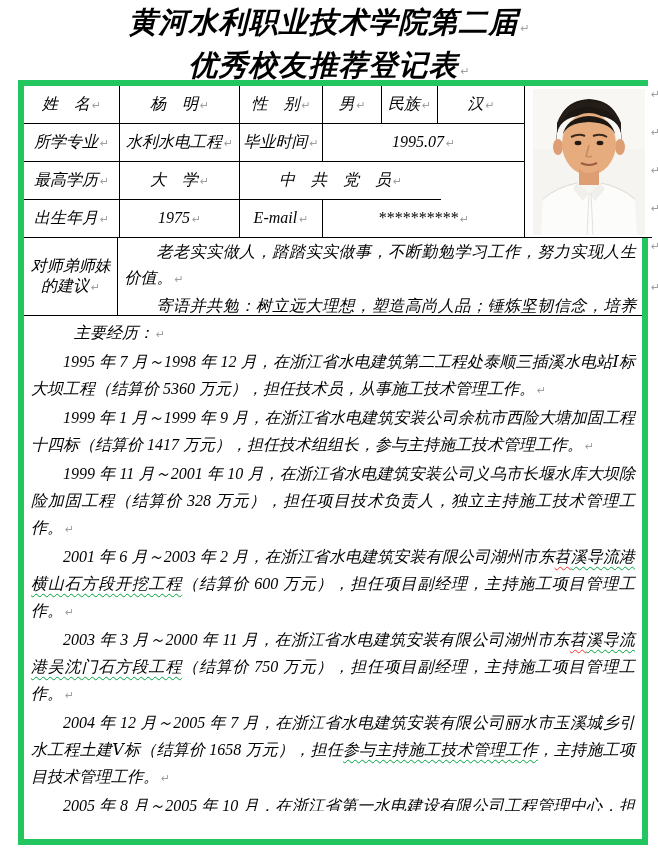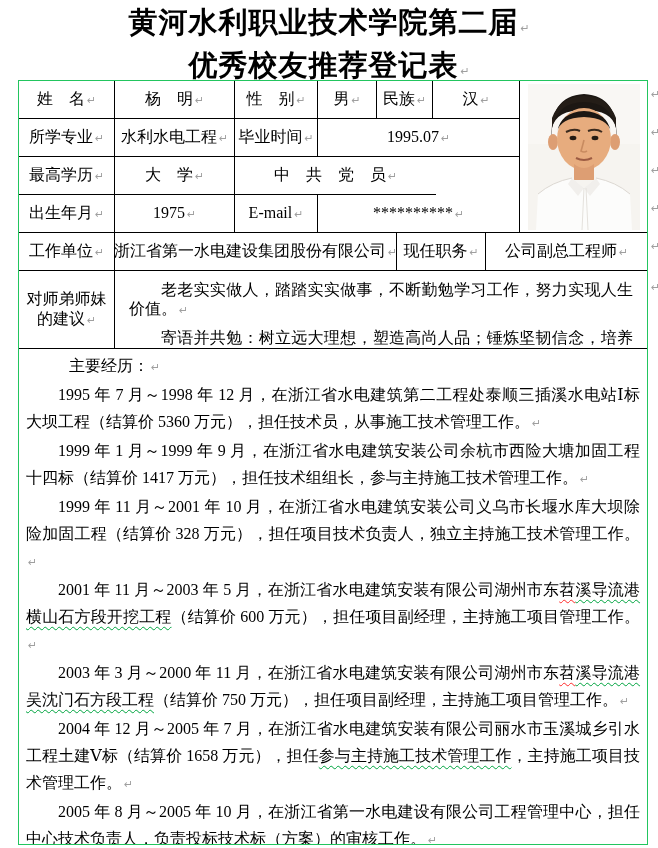--- a/index.html
+++ b/index.html
@@ -1,50 +1,50 @@
 <!DOCTYPE html>
 <html><head>
 <meta charset="utf-8">
 <style>
   html,body{margin:0;padding:0;background:#ffffff;}
   body{width:658px;height:848px;font-family:"Liberation Serif","DejaVu Serif",serif;color:#000;}
-  .sheet{position:relative;width:658px;height:848px;background:#fff;overflow:hidden;}
+  .sheet{position:relative;width:658px;height:848px;background:#fff;overflow:hidden;font-style:italic;}
 
   
   .title{padding-top:4px;text-align:center;font-family:"Liberation Sans","DejaVu Sans",sans-serif;
          font-weight:700;font-size:29px;line-height:37px;letter-spacing:1px;}
   .title .tline{display:block;}
 
   
   .pm{color:#9f9f9f;font-size:11px;font-family:"DejaVu Sans",sans-serif;margin-left:2px;font-weight:400;letter-spacing:0;}
   .rm{position:absolute;left:651px;color:#9f9f9f;font-size:11px;font-family:"DejaVu Sans",sans-serif;}
 
   
-  .grid{position:absolute;left:18px;top:80px;width:630px;height:765px;border:1px solid #22c55e;box-sizing:border-box;background:#fff;}
+  .grid{position:absolute;left:18px;top:80px;width:630px;height:765px;border:6px solid #22c55e;box-sizing:border-box;background:#fff;}
   .row{display:flex;}
   .cell{box-sizing:border-box;border-right:1px solid #000;border-bottom:1px solid #000;
         display:flex;align-items:center;justify-content:center;overflow:hidden;font-size:16px;line-height:20px;}
   .cell.last{border-right:none;}
   .ct{display:inline-block;text-align:center;white-space:nowrap;}
   .ct.wrap{white-space:normal;}
 
   .h38{height:38px;} .h78{height:78px;} .h495{height:495px;}
   .w96{width:96px;} .w120{width:120px;} .w83{width:83px;} .w59{width:59px;}
   .w56{width:56px;} .w86{width:86px;} .w201{width:201px;} .w282{width:282px;}
   .w89{width:89px;} .w161{width:161px;} .w532{width:532px;} .w628{width:628px;}
 
   
   .photo-cell{position:absolute;left:500px;top:0;width:128px;height:152px;box-sizing:border-box;
               border-left:1px solid #000;border-bottom:1px solid #000;background:#fff;
               display:flex;align-items:center;justify-content:center;}
   .photo-cell svg{display:block;}
 
   
   .advice-cell{align-items:flex-start;justify-content:flex-start;display:block;padding:1px 6px 0 6px;}
-  .advice-cell p{margin:8px;text-indent:2em;line-height:19px;font-size:16px;text-align:justify;}
+  .advice-cell p{margin:0;text-indent:2em;line-height:26px;font-size:16px;text-align:justify;}
 
   
   .exp-cell{display:block;padding:3px 7px 0 7px;border-right:none;border-bottom:none;}
   .exp-head{line-height:27px;font-size:16px;text-align:left;margin-left:43px;}
   .exp-cell p{margin:0;text-indent:2em;line-height:27px;font-size:16px;text-align:justify;}
 
   
   .sq-red{text-decoration:underline;text-decoration-style:wavy;text-decoration-color:#ff2a2a;
           text-decoration-thickness:1px;text-underline-offset:4px;}
   .sq-green{text-decoration:underline;text-decoration-style:wavy;text-decoration-color:#00a33e;
@@ -149,53 +149,39 @@
         <path d="M46,80 L46,96 L66,96 L66,80 Q56,88 46,80 Z" fill="#dd9e73"></path>
 
         <path d="M8,146 L10,110 Q24,98 44,94 L56,104 L68,94 Q88,98 102,110 L104,146 Z" fill="#fcfcfb"></path>
         <path d="M44,94 L56,104 L50,112 L40,100 Z" fill="#f1efec"></path>
         <path d="M68,94 L56,104 L62,112 L72,100 Z" fill="#f1efec"></path>
         <path d="M56,104 L54,146 M58,104 L60,146" stroke="#e4e1dc" stroke-width="1" fill="none"></path>
         <path d="M10,110 Q24,98 44,94 M68,94 Q88,98 102,110" stroke="#dcd8d2" stroke-width="1" fill="none"></path>
       </svg>
     </div>
 
-    <div class="row">
-      <div class="cell h38 w96">
-          <span class="ct eol">工作单位<span class="pm">↵</span></span>
-        </div>
-      <div class="cell h38 w282">
-          <span class="ct eol">浙江省第一水电建设集团股份有限公司<span class="pm">↵</span></span>
-        </div>
-      <div class="cell h38 w89">
-          <span class="ct eol">现任职务<span class="pm">↵</span></span>
-        </div>
-      <div class="cell h38 w161 last">
-          <span class="ct eol">公司副总工程师<span class="pm">↵</span></span>
-        </div>
-    </div>
 
     <div class="row">
       <div class="cell h78 w96">
           <span class="ct wrap eol">对师弟师妹的建议<span class="pm">↵</span></span>
         </div>
       <div class="cell h78 w532 last advice-cell" id="advice-paragraphs">
           <p><span>老老实实做人，踏踏实实做事，不断勤勉学习工作，努力实现人生价值。</span><span class="pm">↵</span></p>
           <p><span>寄语并共勉：树立远大理想，塑造高尚人品；锤炼坚韧信念，培养慎独精神；努力学习工作，拼搏挑战困难；更新完善自我，奉献奋斗人生。</span></p>
         </div>
     </div>
 
     <div class="row">
       <div class="cell h495 w628 last exp-cell">
         <div class="exp-head"><span class="eol">主要经历：<span class="pm">↵</span></span></div>
         <div id="experience-paragraphs">
             <p><span>1995 年 7 月～1998 年 12 月，在浙江省水电建筑第二工程处泰顺三插溪水电站Ⅰ标大坝工程（结算价 5360 万元），担任技术员，从事施工技术管理工作。</span><span class="pm">↵</span></p>
             <p><span>1999 年 1 月～1999 年 9 月，在浙江省水电建筑安装公司余杭市西险大塘加固工程十四标（结算价 1417 万元），担任技术组组长，参与主持施工技术管理工作。</span><span class="pm">↵</span></p>
             <p><span>1999 年 11 月～2001 年 10 月，在浙江省水电建筑安装公司义乌市长堰水库大坝除险加固工程（结算价 328 万元），担任项目技术负责人，独立主持施工技术管理工作。</span><span class="pm">↵</span></p>
-            <p><span>2001 年 11 月～2003 年 5 月，在浙江省水电建筑安装有限公司湖州市东</span><span class="sq-red">苕</span><span class="sq-green">溪导流港横山石方段开挖工程</span><span>（结算价 600 万元），担任项目副经理，主持施工项目管理工作。</span><span class="pm">↵</span></p>
+            <p><span>2001 年 6 月～2003 年 2 月，在浙江省水电建筑安装有限公司湖州市东</span><span class="sq-red">苕</span><span class="sq-green">溪导流港横山石方段开挖工程</span><span>（结算价 600 万元），担任项目副经理，主持施工项目管理工作。</span><span class="pm">↵</span></p>
             <p><span>2003 年 3 月～2000 年 11 月，在浙江省水电建筑安装有限公司湖州市东</span><span class="sq-red">苕</span><span class="sq-green">溪导流港吴沈门石方段工程</span><span>（结算价 750 万元），担任项目副经理，主持施工项目管理工作。</span><span class="pm">↵</span></p>
             <p><span>2004 年 12 月～2005 年 7 月，在浙江省水电建筑安装有限公司丽水市玉溪城乡引水工程土建Ⅴ标（结算价 1658 万元），担任</span><span class="sq-green">参与主持施工技术管理工作</span><span>，主持施工项目技术管理工作。</span><span class="pm">↵</span></p>
             <p><span>2005 年 8 月～2005 年 10 月，在浙江省第一水电建设有限公司工程管理中心，担任中心技术负责人，负责投标技术标（方案）的审核工作。</span><span class="pm">↵</span></p>
           </div>
       </div>
     </div>
 
   </div>
 
   <span class="rm" style="top:88px">↵</span>

